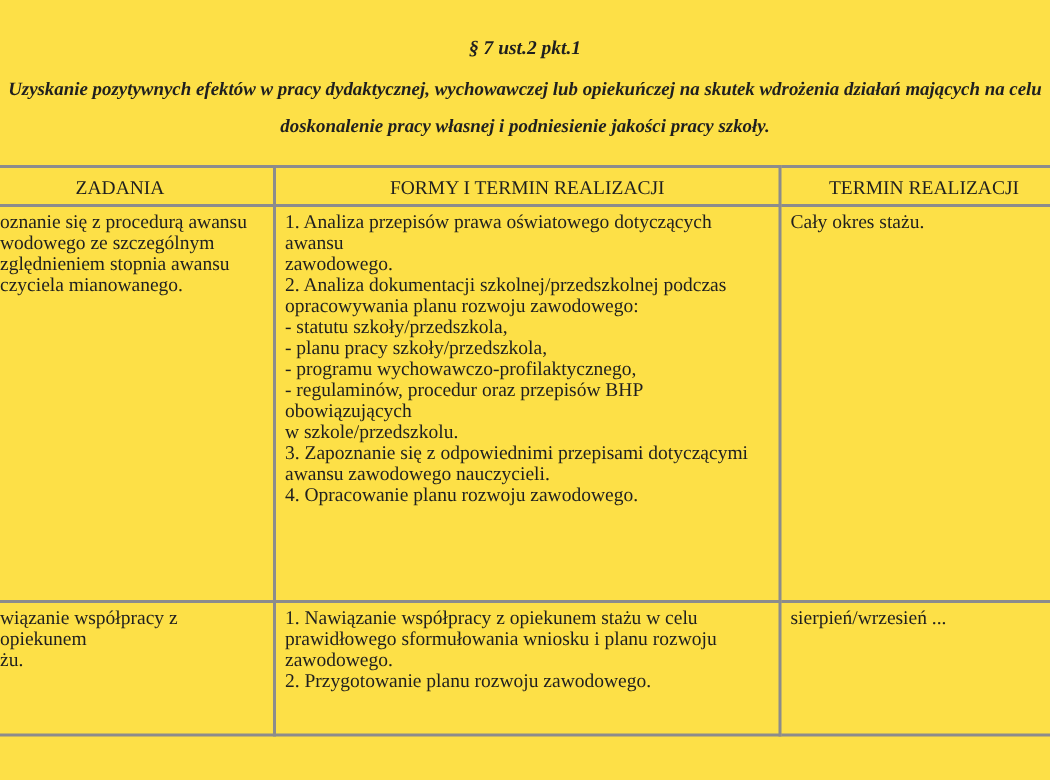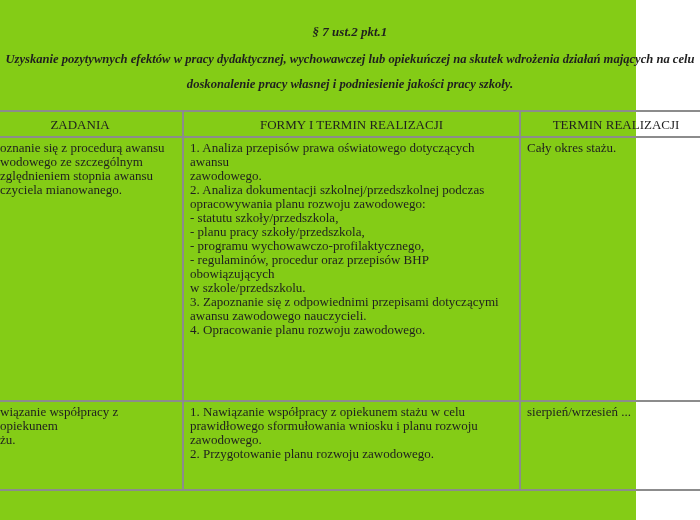--- a/index.html
+++ b/index.html
@@ -3,21 +3,21 @@
 <meta charset="utf-8">
 <style>
   * { margin: 0; padding: 0; box-sizing: border-box; }
   html, body {
     width: 700px; height: 520px;
     background: #ffffff;
     overflow: hidden;
     font-family: "Liberation Serif", "DejaVu Serif", serif;
     color: #1f1f1f;
   }
-  .page { position: relative; width: 636px; height: 520px; background:#84cc16; }
+  .page { position: relative; width: 700px; height: 520px; background:#fde047; }
 
   .doc-title {
     position: absolute;
     top: 24px; left: 0; width: 700px;
     text-align: center;
     font-size: 13px;
     font-weight: bold;
     font-style: italic;
     white-space: nowrap;
   }

